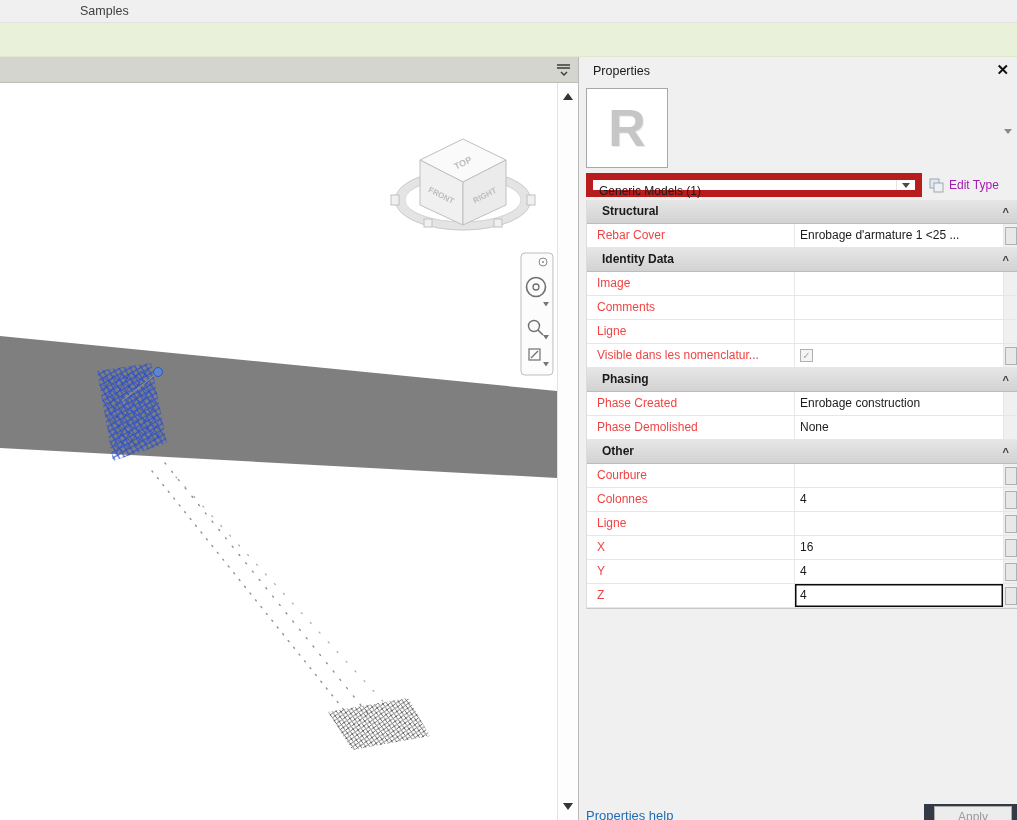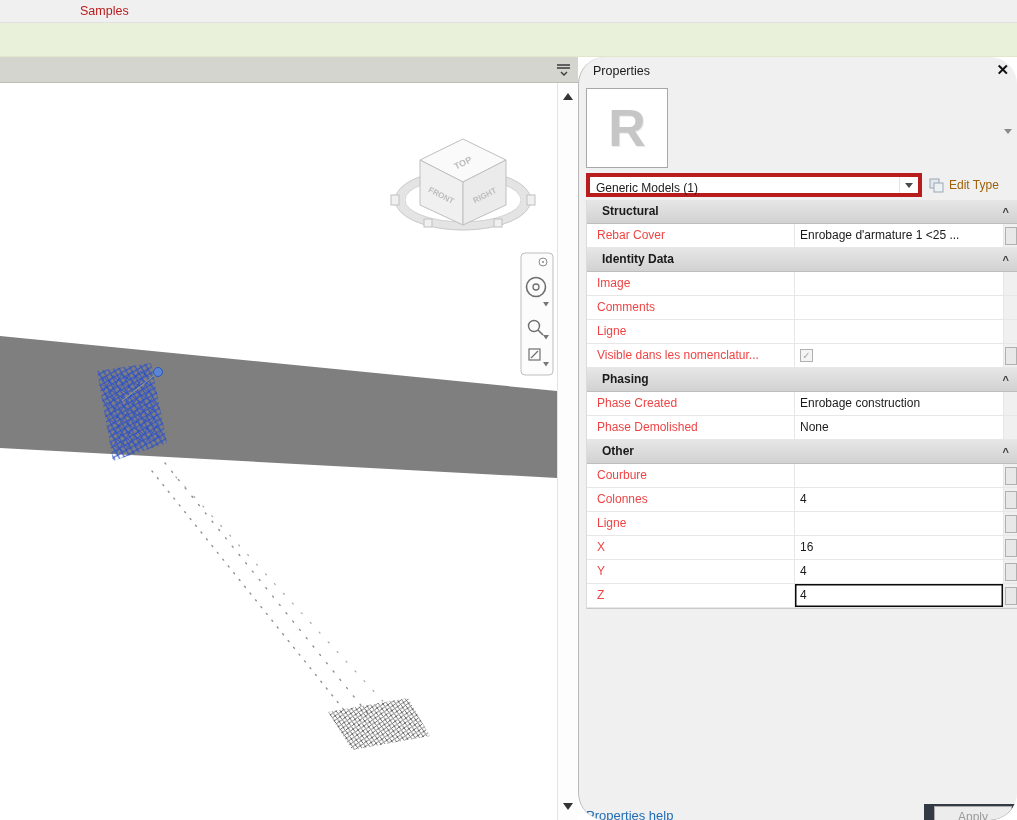--- a/index.html
+++ b/index.html
@@ -2,53 +2,53 @@
 <html><head>
 <meta charset="utf-8">
 <style>
   * { box-sizing: border-box; margin:0; padding:0; }
   html,body { width:1017px; height:820px; overflow:hidden; }
   body { font-family:"Liberation Sans", sans-serif; font-size:12px; color:#1b1b1b; background:#fff; }
   .app { position:relative; width:1017px; height:820px; overflow:hidden; background:#fff; }
 
   
   .tabbar { position:absolute; top:0; left:0; right:0; height:23px; background:#f0f0f0; border-bottom:1px solid #e2e2e2; }
-  .tab-label { position:absolute; left:80px; top:4px; color:#b91c1c; font-size:12.5px; }
+  .tab-label { position:absolute; left:80px; top:4px; color:#404040; font-size:12.5px; }
   .green-band { position:absolute; top:23px; left:0; right:0; height:34px; background:#e9f1da; border-bottom:1px solid #dfe7cc; }
 
   
   .viewport { position:absolute; top:57px; left:0; width:578px; bottom:0; background:#fff; }
   .viewport-header { position:absolute; top:0; left:0; right:0; height:26px; background:#d5d5cf; border-bottom:1px solid #bdbdb6; }
   .vh-ctl { position:absolute; right:5px; top:5px; width:18px; height:16px; cursor:pointer; }
   .canvas { position:absolute; top:26px; left:0; right:21px; bottom:0; background:#fff; overflow:hidden; }
   .vscroll { position:absolute; top:26px; right:0; width:21px; bottom:0; background:#fdfdfd; border-left:1px solid #e3e3e3; }
   .scroll-up, .scroll-down { position:absolute; left:50%; transform:translateX(-50%); width:0; height:0;
     border-left:5px solid transparent; border-right:5px solid transparent; cursor:pointer; }
   .scroll-up { top:10px; border-bottom:7px solid #333; }
   .scroll-down { bottom:10px; border-top:7px solid #333; }
 
   
-  .props { position:absolute; top:57px; left:578px; right:0; bottom:0; background:#f0f0f0; border-left:1px solid #b9b9b9; overflow:hidden;border-radius:27px; }
+  .props { position:absolute; top:57px; left:578px; right:0; bottom:0; background:#f0f0f0; border-left:1px solid #b9b9b9; overflow:hidden; }
   .props-title { position:absolute; left:14px; top:7px; font-size:12.5px; color:#1a1a1a; }
   .props-close { position:absolute; right:8px; top:4px; font-size:15px; font-weight:bold; color:#111; cursor:pointer; }
   .preview { position:absolute; left:7px; top:31px; width:82px; height:80px; background:#fff; border:1px solid #a8a8a8;
     display:flex; align-items:center; justify-content:center; font-size:52px; font-weight:bold; color:#c6c6c6;
     text-shadow:1px 1px 0 #ececec; }
   .preview-expander { position:absolute; right:5px; top:66px; cursor:pointer; }
   .tri-down { width:0; height:0; border-left:4px solid transparent; border-right:4px solid transparent;
     border-top:5px solid #4a4a4a; display:inline-block; }
   .tri-down.gray { border-top-color:#8a8a8a; }
 
   .type-combo { position:absolute; left:7px; top:116px; width:336px; height:24px; background:#fff;
-    border:4px solid #b91c1c; cursor:pointer; }
+    border:7px solid #b91c1c; cursor:pointer; }
   .type-combo-label { position:absolute; left:6px; top:0; line-height:22px; white-space:nowrap; }
   .combo-btn { position:absolute; right:0; top:0; bottom:0; width:19px; display:flex; align-items:center;
     justify-content:center; border-left:1px solid #e4e4e4; }
   .edit-type { position:absolute; left:350px; top:116px; height:24px; width:86px; display:flex;
-    align-items:center; gap:5px; color:#a16207; cursor:pointer; }
+    align-items:center; gap:5px; color:#a21caf; cursor:pointer; }
 
   .pgrid { position:absolute; left:7px; right:0; top:143px; border-left:1px solid #dcdcdc; border-bottom:1px solid #c8c8c8; }
   .pgroup { height:24px; background:linear-gradient(#e6e6e6,#d2d2d2); border-bottom:1px solid #bdbdbd;
     position:relative; line-height:23px; padding-left:15px; font-weight:bold; color:#1a1a1a; cursor:pointer; }
   .pgroup-chevron { position:absolute; right:8px; top:1px; font-weight:bold; font-size:11px; color:#3c3c3c; }
   .prow { height:24px; display:flex; background:#fff; border-bottom:1px solid #e7e7e7; }
   .pname  { width:208px; padding-left:10px; line-height:23px; border-right:1px solid #e7e7e7; color:#ef4444;
     overflow:hidden; white-space:nowrap; }
   .pvalue { width:209px; padding-left:5px; line-height:23px; border-right:1px solid #e7e7e7; color:#1b1b1b;
     position:relative; overflow:hidden; white-space:nowrap; cursor:text; }

